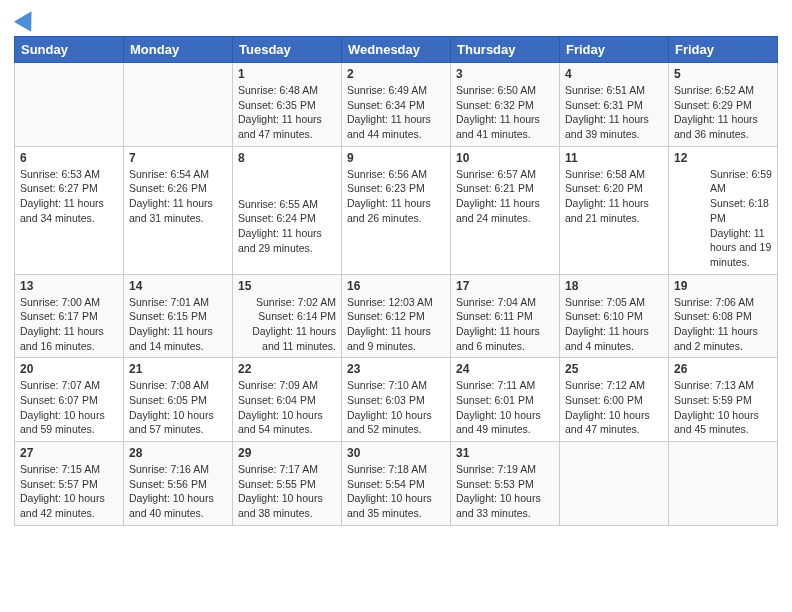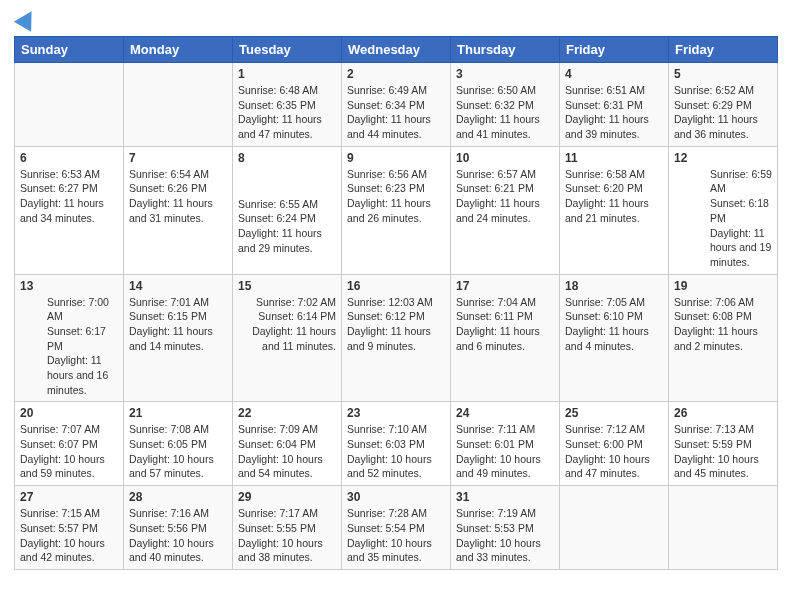--- a/index.html
+++ b/index.html
@@ -212,21 +212,21 @@
           <td>
             <span class="day-num">12</span>
             <div class="day-info" style="white-space: pre-line; margin-left: 36px;">Sunrise: 6:59 AM
 Sunset: 6:18 PM
 Daylight: 11 hours and 19 minutes.</div>
           </td>
         </tr>
         <tr class="row3">
           <td>
             <span class="day-num">13</span>
-            <div class="day-info" style="white-space: pre-line; margin-left: 27px;">Sunrise: 7:00 AM
+            <div class="day-info" style="white-space: pre-line;">Sunrise: 7:00 AM
 Sunset: 6:17 PM
 Daylight: 11 hours and 16 minutes.</div>
           </td>
           <td>
             <span class="day-num">14</span>
             <div class="day-info" style="white-space: pre-line;">Sunrise: 7:01 AM
 Sunset: 6:15 PM
 Daylight: 11 hours and 14 minutes.</div>
           </td>
           <td>
@@ -318,21 +318,21 @@
 Daylight: 10 hours and 40 minutes.</div>
           </td>
           <td>
             <span class="day-num">29</span>
             <div class="day-info" style="white-space: pre-line;">Sunrise: 7:17 AM
 Sunset: 5:55 PM
 Daylight: 10 hours and 38 minutes.</div>
           </td>
           <td>
             <span class="day-num">30</span>
-            <div class="day-info" style="white-space: pre-line;">Sunrise: 7:28 AM
+            <div class="day-info" style="white-space: pre-line;">Sunrise: 7:18 AM
 Sunset: 5:54 PM
 Daylight: 10 hours and 35 minutes.</div>
           </td>
           <td>
             <span class="day-num">31</span>
             <div class="day-info" style="white-space: pre-line;">Sunrise: 7:19 AM
 Sunset: 5:53 PM
 Daylight: 10 hours and 33 minutes.</div>
           </td>
           <td></td>

